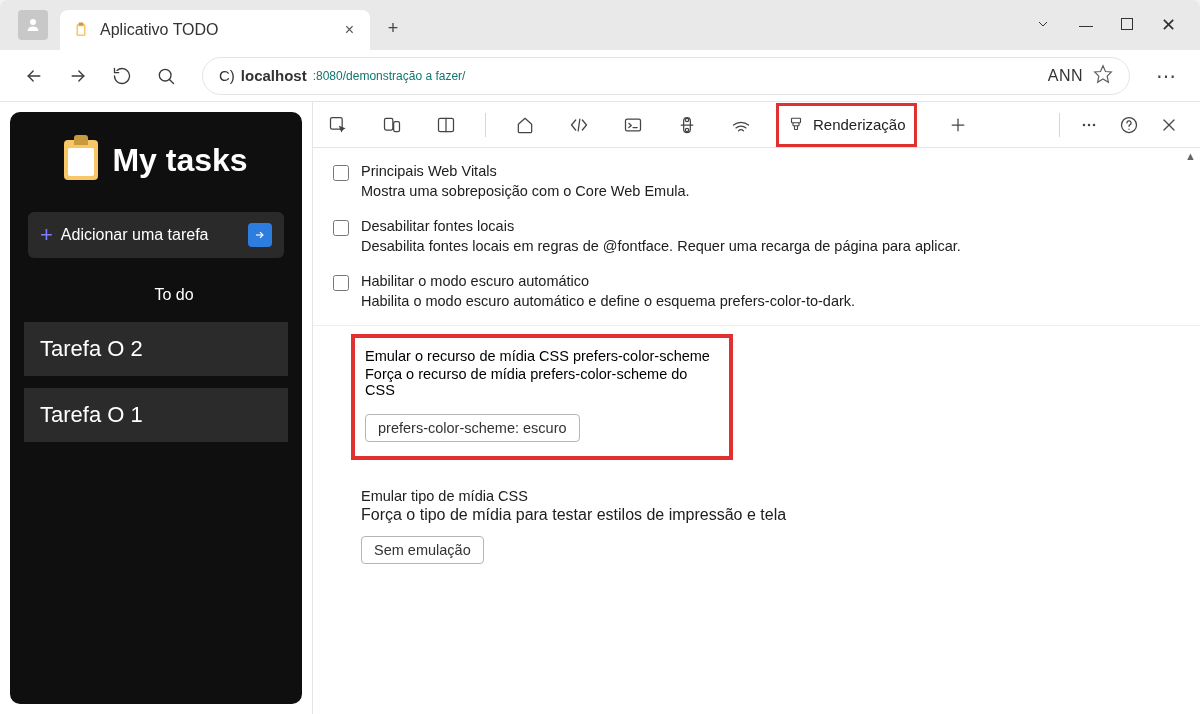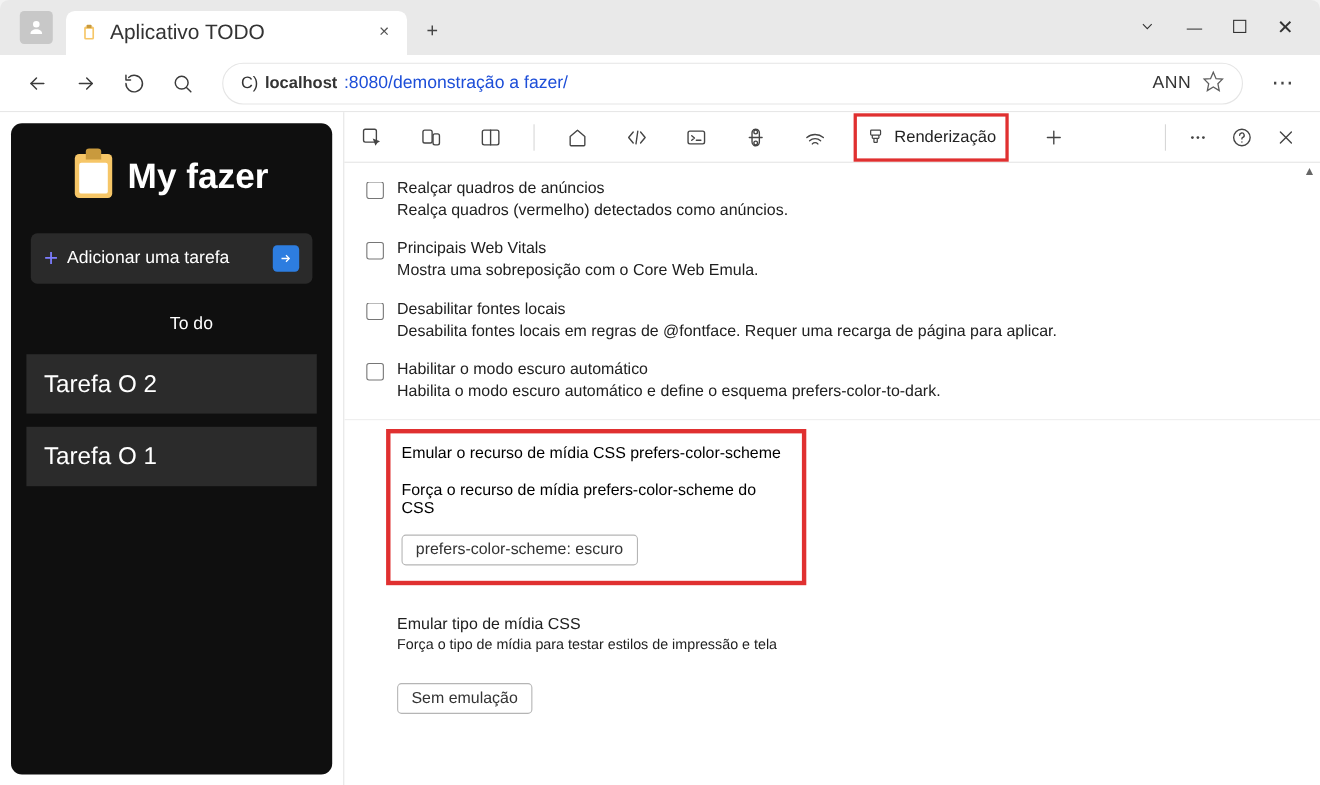--- a/index.html
+++ b/index.html
@@ -4,36 +4,36 @@
 <style>
   * { box-sizing: border-box; margin: 0; padding: 0; }
   html, body { width: 1200px; height: 714px; font-family: "Segoe UI", Arial, sans-serif; background: #f3f3f3; overflow: hidden; }
   
   
   .window-top { height: 50px; background: #e9e9e9; display: flex; align-items: center; padding: 0 6px; border-radius: 8px 8px 0 0; }
   .avatar { width: 30px; height: 30px; background: #c8c8c8; border-radius: 4px; display:flex; align-items:center; justify-content:center; margin: 0 12px; }
   .avatar svg { width: 18px; height: 18px; fill: #fff; }
   .tab { display: flex; align-items: center; background: #fff; height: 40px; padding: 0 16px 0 12px; border-radius: 8px 8px 0 0; gap: 10px; min-width: 310px; margin-top: 10px; position: relative; }
   .tab-icon { width: 18px; height: 18px; display:flex; align-items:center; justify-content:center; }
-  .tab-title { font-size: 19px; color: #333; }
+  .tab-title { font-size: 16px; color: #333; }
   .tab-close { margin-left: auto; font-size: 16px; color: #555; }
   .newtab-btn { width: 34px; height: 34px; display:flex; align-items:center; justify-content:center; font-size: 18px; color: #444; margin-left: 6px; margin-top: 6px;}
   .win-controls { margin-left: auto; display: flex; gap: 28px; padding-right: 18px; align-items:center;}
   .win-controls span { font-size: 14px; color:#333; }
   .win-controls .chev svg { width: 16px; height:16px; stroke:#333; fill:none; stroke-width:1.5;}
   .win-controls .sq { width:12px; height:12px; border:1.3px solid #333; display:inline-block; }
   .win-controls .x { font-size: 18px; }
 
   
   .toolbar { height: 52px; background: #fff; display:flex; align-items:center; padding: 0 14px; gap: 4px; border-bottom: 1px solid #e5e5e5;}
   .tb-btn { width: 40px; height: 40px; display:flex; align-items:center; justify-content:center; border-radius: 4px;}
   .tb-btn svg { width: 20px; height: 20px; stroke: #3b3b3b; fill:none; stroke-width:1.6; stroke-linecap:round; stroke-linejoin:round;}
   .addr { flex: 1; height: 38px; background: #fff; border: 1px solid #e5e5e5; border-radius: 19px; margin: 0 12px; display:flex; align-items:center; padding: 0 16px; gap: 6px; font-size: 15px; color:#333;}
   .addr .host { font-weight: 700; }
-  .addr .path { color: #1d4ed8; font-size: 16px; }
+  .addr .path { color: #0f766e; font-size: 12px; }
   .addr .right { margin-left: auto; display:flex; align-items:center; gap: 10px;}
   .addr .ann { font-weight: 400; font-size: 16px; letter-spacing: 0.5px;}
   .addr .star svg { width: 20px; height:20px; stroke:#5e5e5e; fill:none; stroke-width:1.4;}
   .more-dots { font-size: 20px; color:#444; width:40px; text-align:center;}
 
   
   .main-row { display:flex; height: calc(714px - 50px - 52px); background:#fff; }
 
   
   .app-pane { width: 292px; background:#0f0f0f; margin: 10px; border-radius: 10px; color:#fff; padding: 20px 0; display:flex; flex-direction:column; align-items:stretch;}
@@ -70,25 +70,25 @@
   .opt { display:flex; gap: 12px; padding: 8px 0; align-items:flex-start;}
   .opt input[type=checkbox] { width:16px; height:16px; margin-top:3px; accent-color:#666; border:1px solid #888;}
   .opt-body { font-size: 14.5px; line-height: 1.35; color:#202020;}
   .opt-body .title { }
   .opt-body .desc { color:#202020; }
   
   hr.thin { border:none; border-top: 1px solid #eee; margin: 6px -20px 6px -20px;}
   
   .section { padding: 10px 0 4px 28px;}
   .section .stitle { font-size: 14.5px; color:#202020; margin-bottom: 2px;}
-  .section .sdesc { font-size: 13px; color:#202020; margin-bottom: 28px;}
+  .section .sdesc { font-size: 16px; color:#202020; margin-bottom: 12px;}
   .select-box { display:inline-block; border: 1px solid #b5b5b5; border-radius: 4px; padding: 5px 12px; font-size: 14.5px; color:#333; background:#fff;}
   
   .redbox { border: 4px solid #e03030; padding: 10px 10px 14px 10px; margin: 8px 0 18px 18px; width: 382px;}
-  .redbox .stitle { font-size: 14.5px; margin-bottom: 18px;}
+  .redbox .stitle { font-size: 14.5px; margin-bottom: 2px;}
   .redbox .sdesc { font-size: 14.5px; margin-bottom: 16px;}
 
 </style>
 </head>
 <body>
 
 <div class="window-top">
   <div class="avatar">
     <svg viewBox="0 0 24 24">
         <path d="M12 12a4 4 0 1 0 0-8 4 4 0 0 0 0 8zm0 2c-4 0-7 2-7 5v1h14v-1c0-3-3-5-7-5z"></path>
@@ -153,21 +153,21 @@
     </span>
   </div>
   <div class="more-dots">⋯</div>
 </div>
 
 <div class="main-row">
 
   <div class="app-pane">
     <div class="app-title">
       <span class="clip"></span>
-      <span>My fazer</span>
+      <span>My tasks</span>
     </div>
     <div class="add-task">
       <span class="plus">+</span>
       <span class="txt">Adicionar uma tarefa</span>
       <span class="go">
           <svg viewBox="0 0 24 24">
             <line x1="5" y1="12" x2="17" y2="12"></line>
             <polyline points="12 7 17 12 12 17"></polyline>
           </svg>
         </span>
@@ -265,27 +265,20 @@
               <line x1="6" y1="6" x2="18" y2="18"></line>
               <line x1="6" y1="18" x2="18" y2="6"></line>
             </svg>
           </div>
       </div>
     </div>
 
     <div class="dt-body">
       <span class="dt-scroll-arrow">▲</span>
 
-      <div class="opt">
-        <input type="checkbox" style="">
-        <div class="opt-body">
-          <div class="title">Realçar quadros de anúncios</div>
-          <div class="desc">Realça quadros (vermelho) detectados como anúncios.</div>
-        </div>
-      </div>
 
       <div class="opt">
         <input type="checkbox" style="">
         <div class="opt-body">
           <div class="title">Principais Web Vitals</div>
           <div class="desc">Mostra uma sobreposição com o Core Web Emula.</div>
         </div>
       </div>
 
       <div class="opt">

